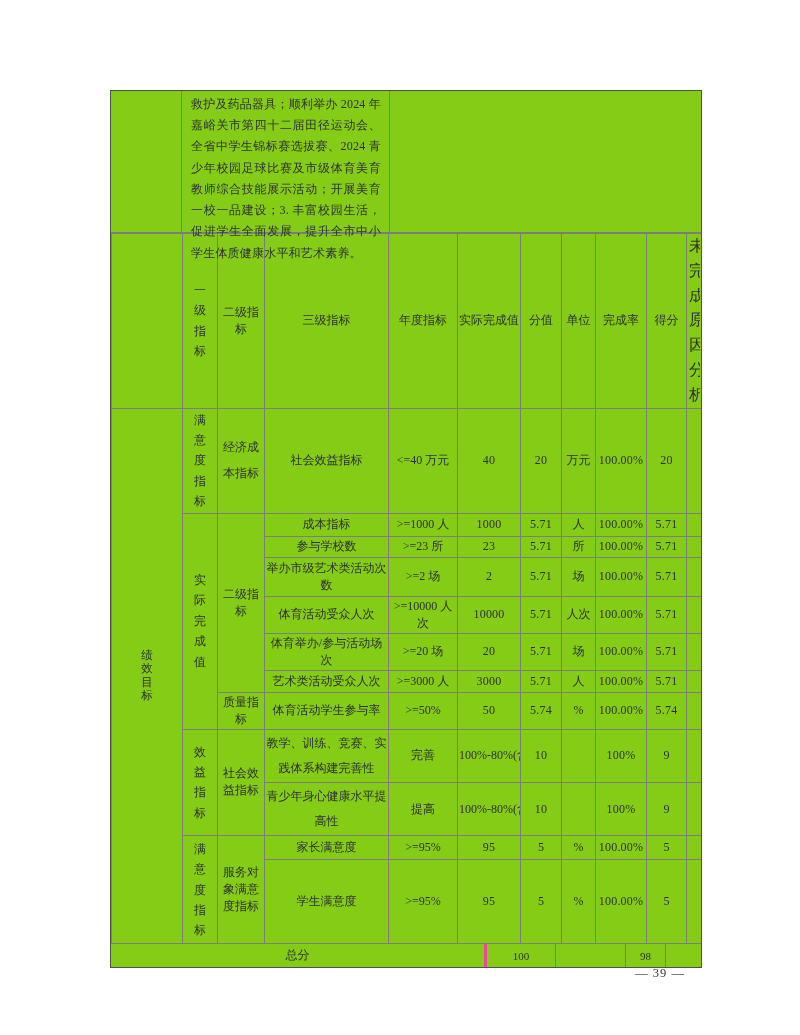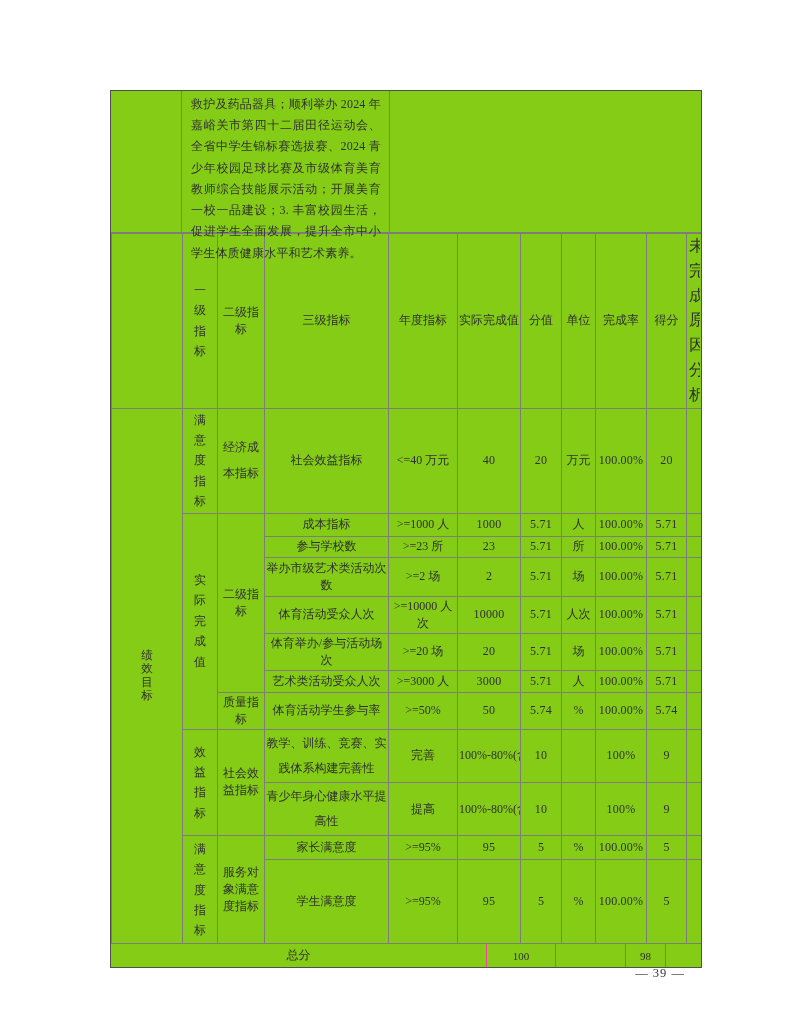--- a/index.html
+++ b/index.html
@@ -44,21 +44,21 @@
   }
   .vstack.tight { line-height:1.18; font-size:11.5px; }
 
   
   .vclip-outer { width:11px; overflow:hidden; margin-left:2px; }
   .vclip-inner { width:15px; word-break:break-all; font-size:16px; line-height:1.55; text-align:right; }
 
   
   .total { display:flex; height:23px; align-items:stretch; }
   .total > div { display:flex; align-items:center; justify-content:center; font-size:12px; }
-  .t1 { width:376px; border-right:1px solid #ec4899; flex:none; }
+  .t1 { width:376px; border-right:3px solid #ec4899; flex:none; }
   .t2 { width:69px;  border-right:1px solid #7d7d7d; flex:none; font-size:11px !important; }
   .t3 { width:70px;  border-right:1px solid #7d7d7d; flex:none; }
   .t4 { width:40px;  border-right:1px solid #7d7d7d; flex:none; font-size:11px !important; }
   .t5 { flex:1; }
 
   .page-number {
     position:absolute; left:600px; top:966px; width:120px; text-align:center;
     font-size:12.5px; color:#333; letter-spacing:1px;
   }
 </style>

